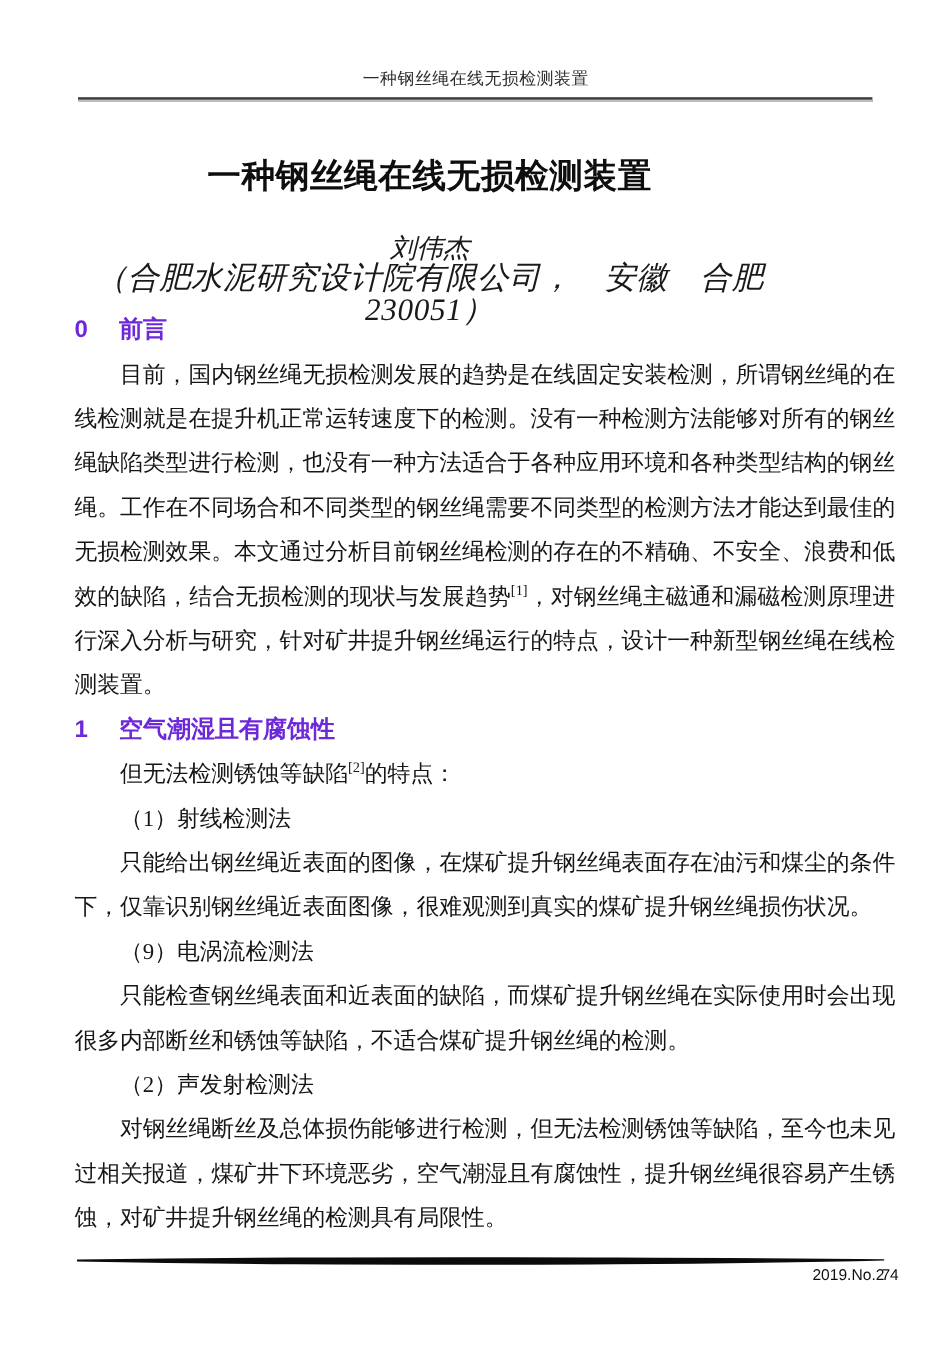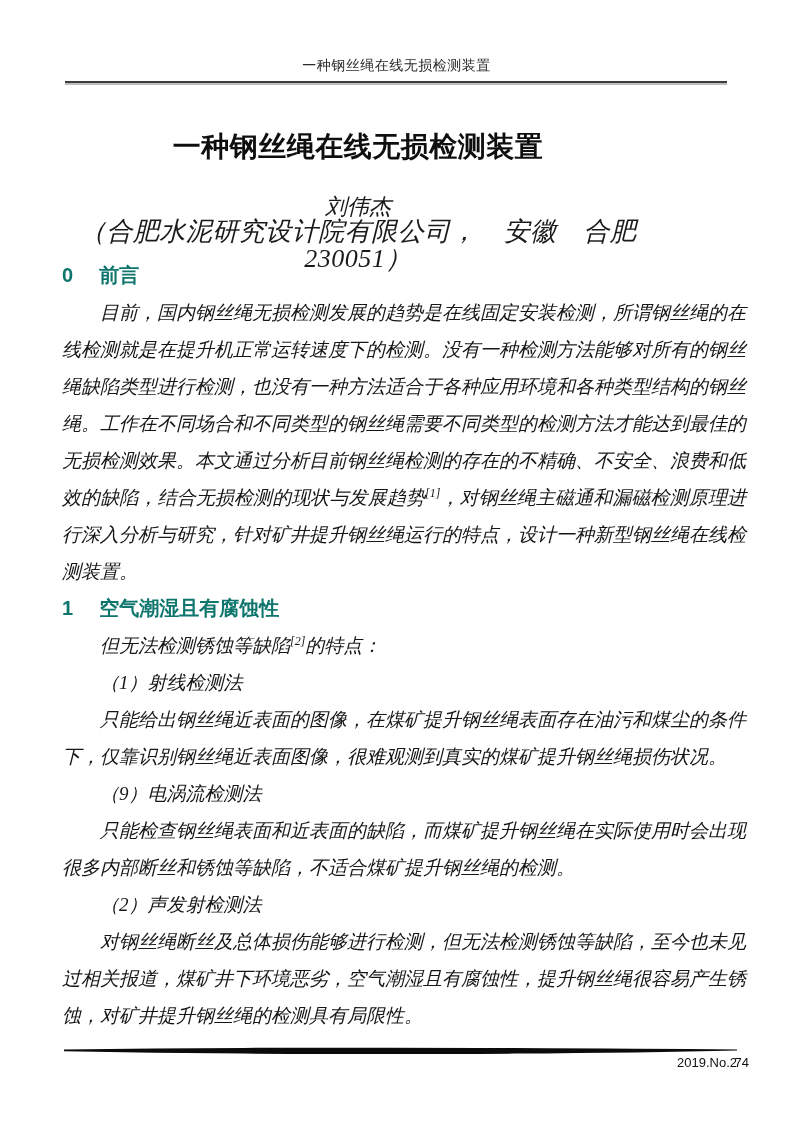--- a/index.html
+++ b/index.html
@@ -39,29 +39,28 @@
     font-size:26px;line-height:27px;font-style:italic;color:#1a1a1a;
     letter-spacing:.5px;
   }
   .doc-body{
     position:absolute;top:257px;left:62px;width:684px;
   }
   .sec-heading{
     margin:0;
     font-family:"Liberation Sans","DejaVu Sans",sans-serif;
     font-weight:700;
-    font-size:20px;line-height:37px;color:#0f766e;
+    font-size:20px;line-height:37px;color:#6d28d9;
   }
   .sec-num{display:inline-block;margin-right:26px;}
   .para{
     margin:0;
     font-size:19px;line-height:37px;
     text-align:justify;text-indent:2em;
     color:#161616;
-    font-style:italic;
   }
   .para sup{
     font-size:12px;line-height:0;vertical-align:super;letter-spacing:0;
   }
   .footer-rule{
     position:absolute;top:1047px;left:64px;width:673px;height:8px;display:block;
   }
   .footer-text{
     position:absolute;top:1055px;left:64px;width:673px;height:18px;
     font-family:"Liberation Sans","DejaVu Sans",sans-serif;

